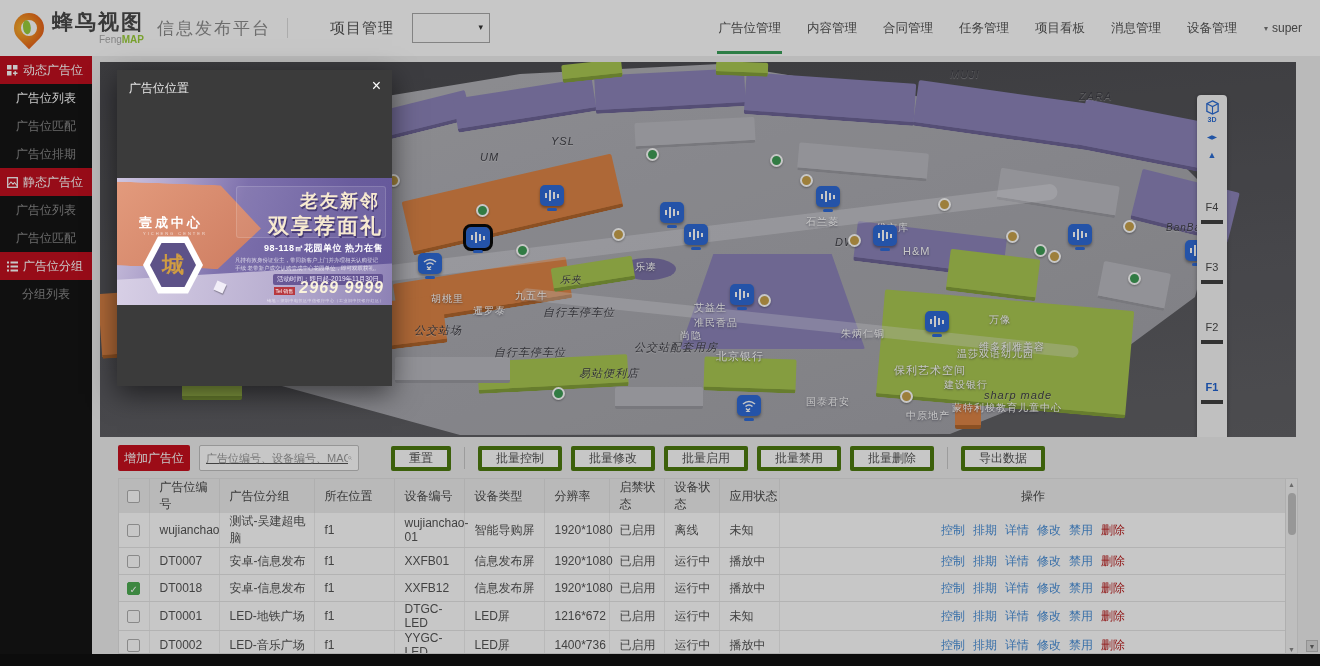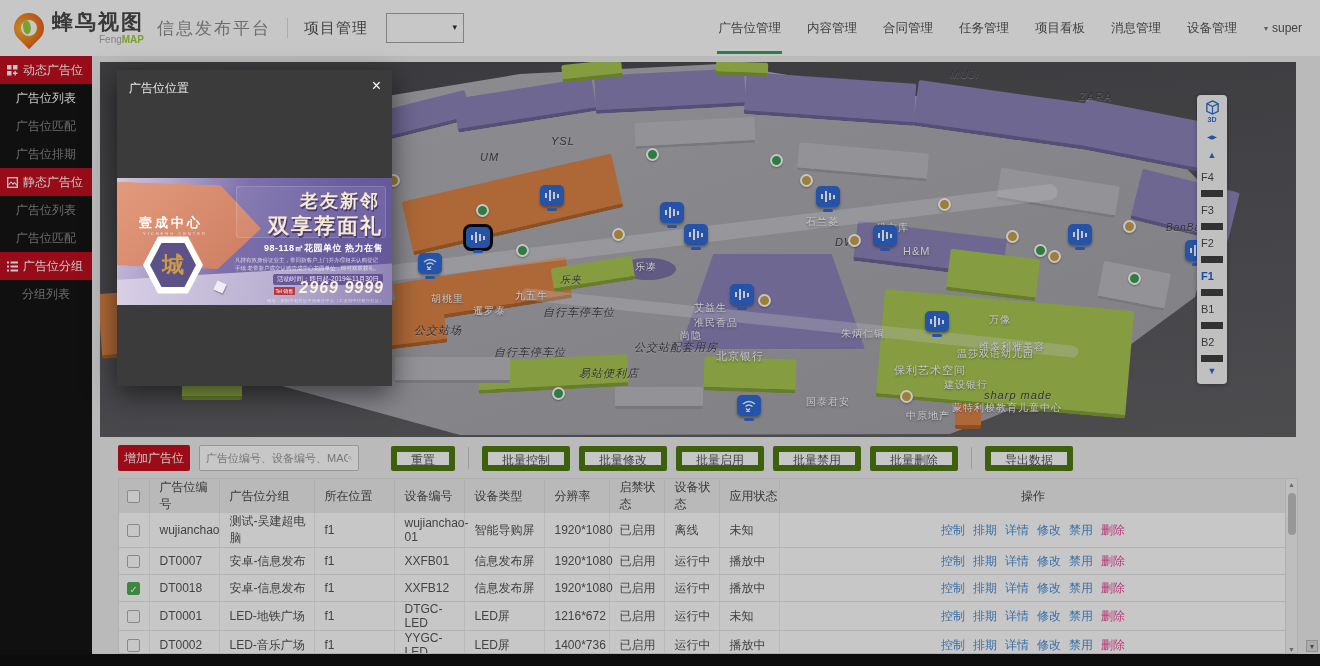--- a/index.html
+++ b/index.html
@@ -10,21 +10,21 @@
   .hdr { position:absolute; left:0; top:0; width:1320px; height:56px; background:#fff; display:flex; align-items:center; padding:0 18px 0 14px; z-index:10; }
   .pin { width:30px; height:30px; background:radial-gradient(circle at 35% 35%, #f8b830, #ef7c1d 55%, #e2491c); border-radius:50% 50% 50% 0; transform:rotate(-45deg); position:relative; flex:0 0 auto; }
   .pin::after { content:""; position:absolute; left:7px; top:7px; width:16px; height:16px; border-radius:50%; background:#fff; }
   .pin::before { content:""; position:absolute; left:10px; top:6px; width:8px; height:14px; border-radius:60% 40% 60% 40%; background:#9ccf3c; z-index:2; transform:rotate(30deg); }
   .logo-txt { margin-left:8px; line-height:1; }
   .logo-cn { font-size:21px; font-weight:bold; color:#4a4a4a; letter-spacing:2px; }
   .logo-en { font-size:10px; margin-top:3px; text-align:right; }
   .logo-en .g1 { color:#aaa; } .logo-en .g2 { color:#9ccf3c; font-weight:bold; }
   .prod { font-size:17px; color:#8d8d8d; margin-left:13px; letter-spacing:2px; }
   .vdiv { width:1px; height:20px; background:#ddd; margin:0 16px; }
-  .proj { font-size:15px; color:#555; letter-spacing:1px; }
+  .proj { font-size:15px; color:#555; margin-left:26px; letter-spacing:1px; }
   .sel { width:78px; height:30px; border:1px solid #a8a8a8; margin-left:18px; position:relative; background:#fff; }
   .sel .car { position:absolute; right:6px; top:8px; font-size:9px; color:#333; }
   .hsp { flex:1; }
   .nav { display:flex; height:56px; align-items:stretch; }
   .nav .ni { font-size:12.5px; color:#555; display:flex; align-items:center; padding:0 13px; cursor:pointer; position:relative; }
   .nav .ni.on::after { content:""; position:absolute; left:12px; right:12px; bottom:2px; height:3px; background:#3aa05a; }
   .usr { font-size:12px; color:#555; margin-left:14px; display:flex; align-items:center; gap:4px; }
   .usr .car { font-size:8px; color:#777; }
 
   
@@ -52,45 +52,45 @@
   .dev.selb { outline:3px solid #0a0a0a; background:#2f6bd8; }
   .dot { position:absolute; width:13px; height:13px; border-radius:50%; box-shadow:0 1px 2px rgba(0,0,0,.3); }
   .dot.gold { background:#c9a34c; border:2px solid #fff; }
   .dot.green { background:#3f9e57; border:2px solid #fff; }
 
   
   .fp { position:absolute; left:1097px; top:33px; width:30px; background:#f7f7f7; border-radius:4px; box-shadow:0 1px 4px rgba(0,0,0,.3); padding:5px 0 4px; display:flex; flex-direction:column; align-items:center; }
   .fp .f3d { font-size:7px; color:#2b6cd4; font-weight:bold; text-align:center; line-height:1; margin-top:1px; }
   .fp .lay { color:#2b6cd4; font-size:13px; transform:scaleY(.45); margin:6px 0 2px; }
   .fp .arr { color:#2b6cd4; font-size:9px; margin:4px 0; cursor:pointer; }
-  .fp .fl { font-size:11px; color:#4a4a4a; padding:7px 0; width:22px; border-bottom:7px solid #404040; cursor:pointer; }
+  .fp .fl { font-size:11px; color:#4a4a4a; padding:7px 0; width:22px; text-align:center; border-bottom:4px solid #404040; cursor:pointer;margin-top:30px; }
   .fp .fl:last-of-type { border-bottom:none; }
   .fp .fl.on { color:#1f62d0; font-weight:bold; }
 
   
   .tb { position:absolute; left:118px; top:444px; width:1180px; height:28px; display:flex; align-items:center; gap:9px; z-index:5; }
   .btn-red { background:#c8101e; color:#fff; border:none; font-size:12px; width:72px; height:26px; border-radius:2px; cursor:pointer; }
   .srch { width:160px; height:26px; border:1px solid #c0c0c0; background:#fff; border-radius:2px; display:flex; align-items:center; padding:0 6px; }
-  .srch input { border:none; outline:none; flex:1; font-size:11px; color:#555; background:transparent; }
+  .srch input { border:none; outline:none; flex:1; font-size:11px; color:#555; background:transparent;text-decoration:underline; }
   .srch input::placeholder { color:#999; }
-  .btn { background:#fff; border:6px solid #4d7c0f; color:#555; font-size:12px; height:25px; padding:0 14px; border-radius:2px; cursor:pointer; }
+  .btn { background:#fff; border:4px solid #4d7c0f; color:#555; font-size:12px; height:25px; padding:0 14px; border-radius:2px; cursor:pointer; }
   .tdiv { width:1px; height:22px; background:#c8c8c8; margin:0 4px; }
 
   
   .tblwrap { position:absolute; left:118px; top:478px; width:1180px; height:176px; background:#fff; overflow:hidden; z-index:5; border:1px solid #e2e2e2; }
   table { border-collapse:collapse; width:1168px; table-layout:fixed; }
   th { background:#ededed; font-size:12px; color:#4a4a4a; font-weight:normal; height:27px; text-align:left; padding-left:10px; border-right:1px solid #e0e0e0; }
   td { font-size:12px; color:#555; height:27px; padding-left:10px; border-bottom:1px solid #e6e6e6; border-right:1px solid #eee; background:#fff; }
   th.cc, td.cc { text-align:center; padding-left:0; }
   th.ops { text-align:center; padding-left:0; }
   td.ops { text-align:center; padding-left:0; }
   .cb { display:inline-block; width:13px; height:13px; border:1px solid #b0b0b0; border-radius:2px; background:#fff; vertical-align:middle; cursor:pointer; }
   .cb.ck { background:#4fae54; border-color:#4fae54; color:#fff; font-size:10px; line-height:13px; text-align:center; }
   .lnk { color:#4a90d9; margin:0 4px; cursor:pointer; }
-  .lnk.del { color:#ec4899;font-family:Liberation Serif, serif; }
+  .lnk.del { color:#b91c1c;font-family:Liberation Serif, serif; }
   .tsb { position:absolute; right:0; top:0; width:12px; height:176px; background:#f4f4f4; border-left:1px solid #e0e0e0; }
   .tsb .th { position:absolute; left:2px; top:14px; width:8px; height:42px; background:#c2c2c2; border-radius:4px; }
   .tsb .a { position:absolute; left:2px; font-size:7px; color:#888; }
 
   
   .foot { position:absolute; left:0; bottom:0; width:1320px; height:12px; background:#101010; z-index:12; }
   .pgsb { position:absolute; right:2px; bottom:14px; width:12px; height:12px; background:#dcdcdc; border:1px solid #bbb; font-size:7px; color:#666; text-align:center; line-height:11px; z-index:12; }
 
   
   .ovl { position:absolute; inset:0; background:rgba(0,0,0,.22); z-index:40; }

